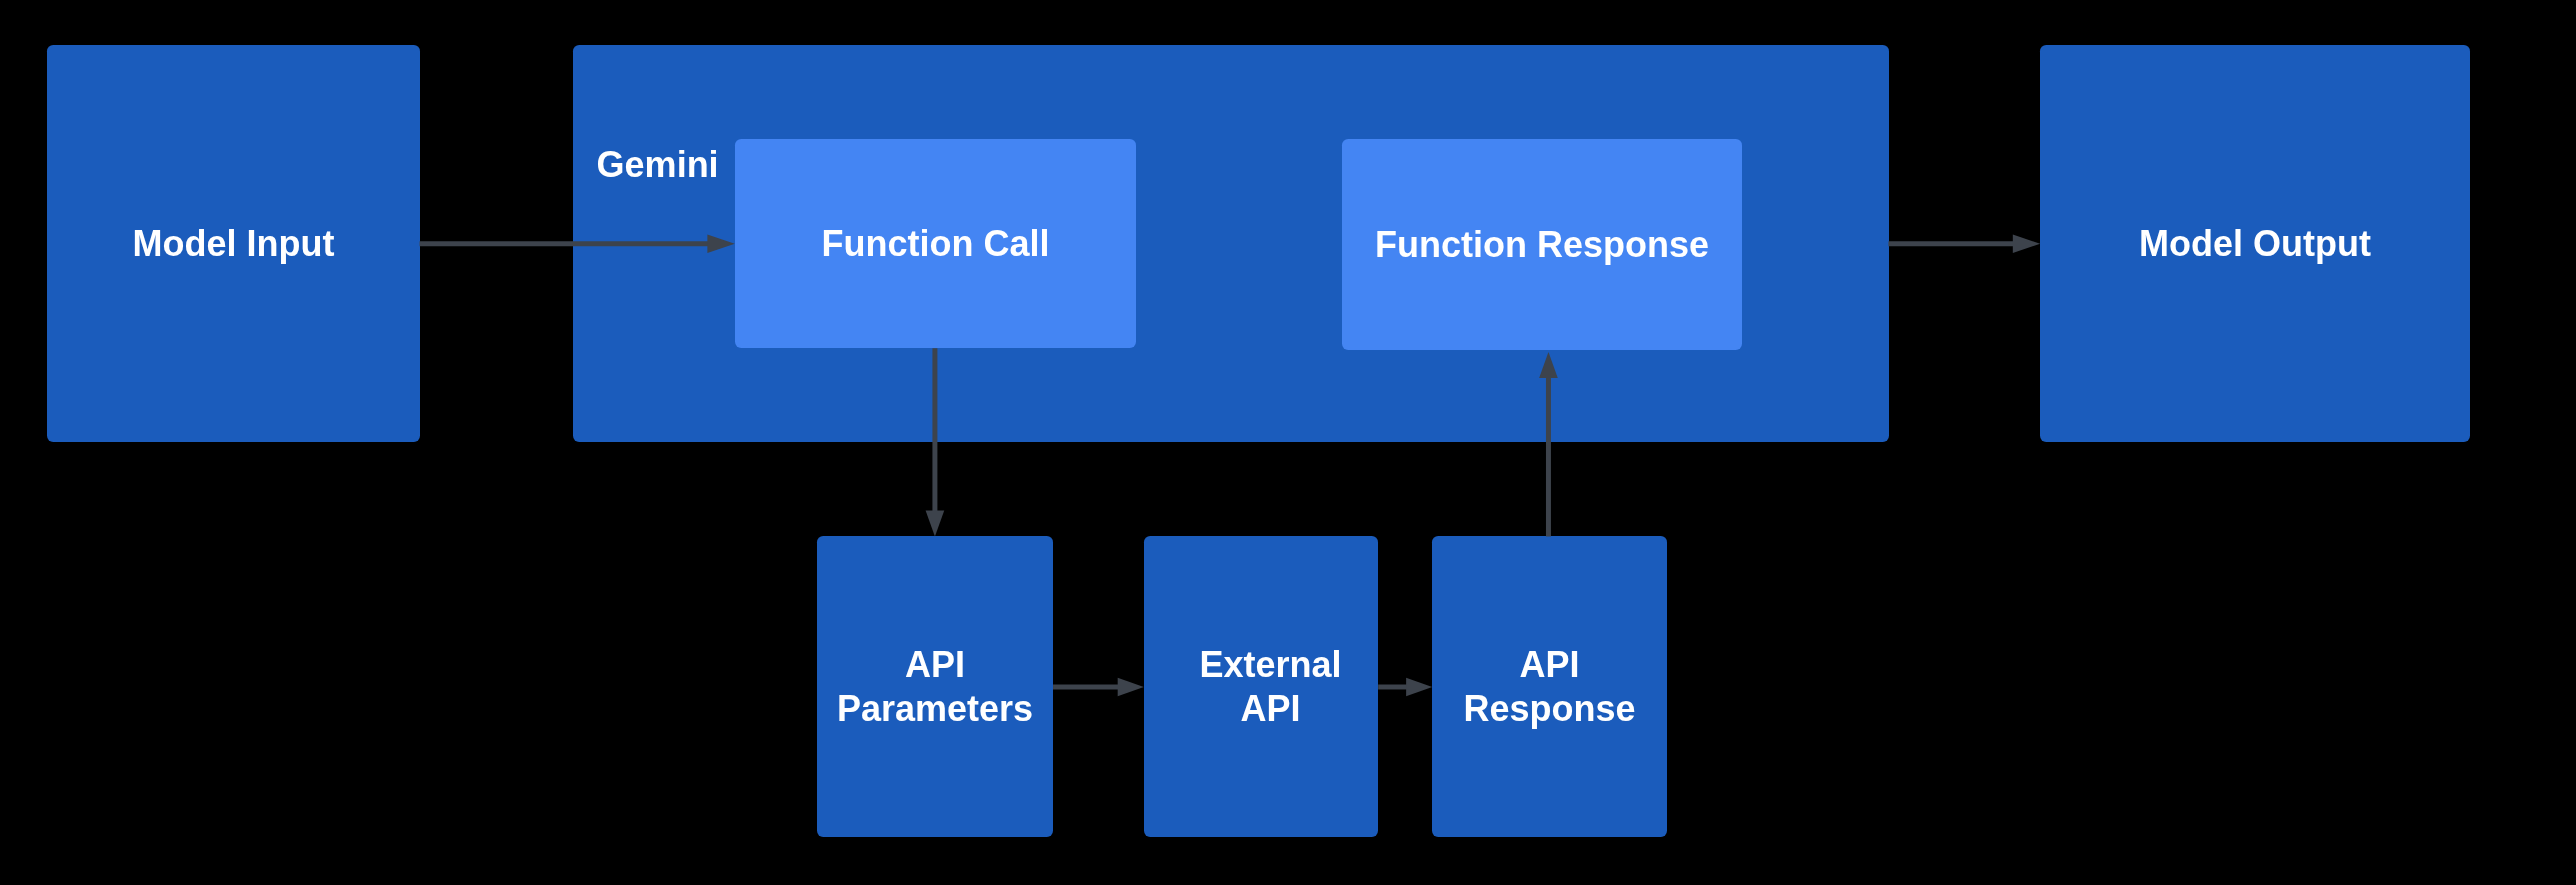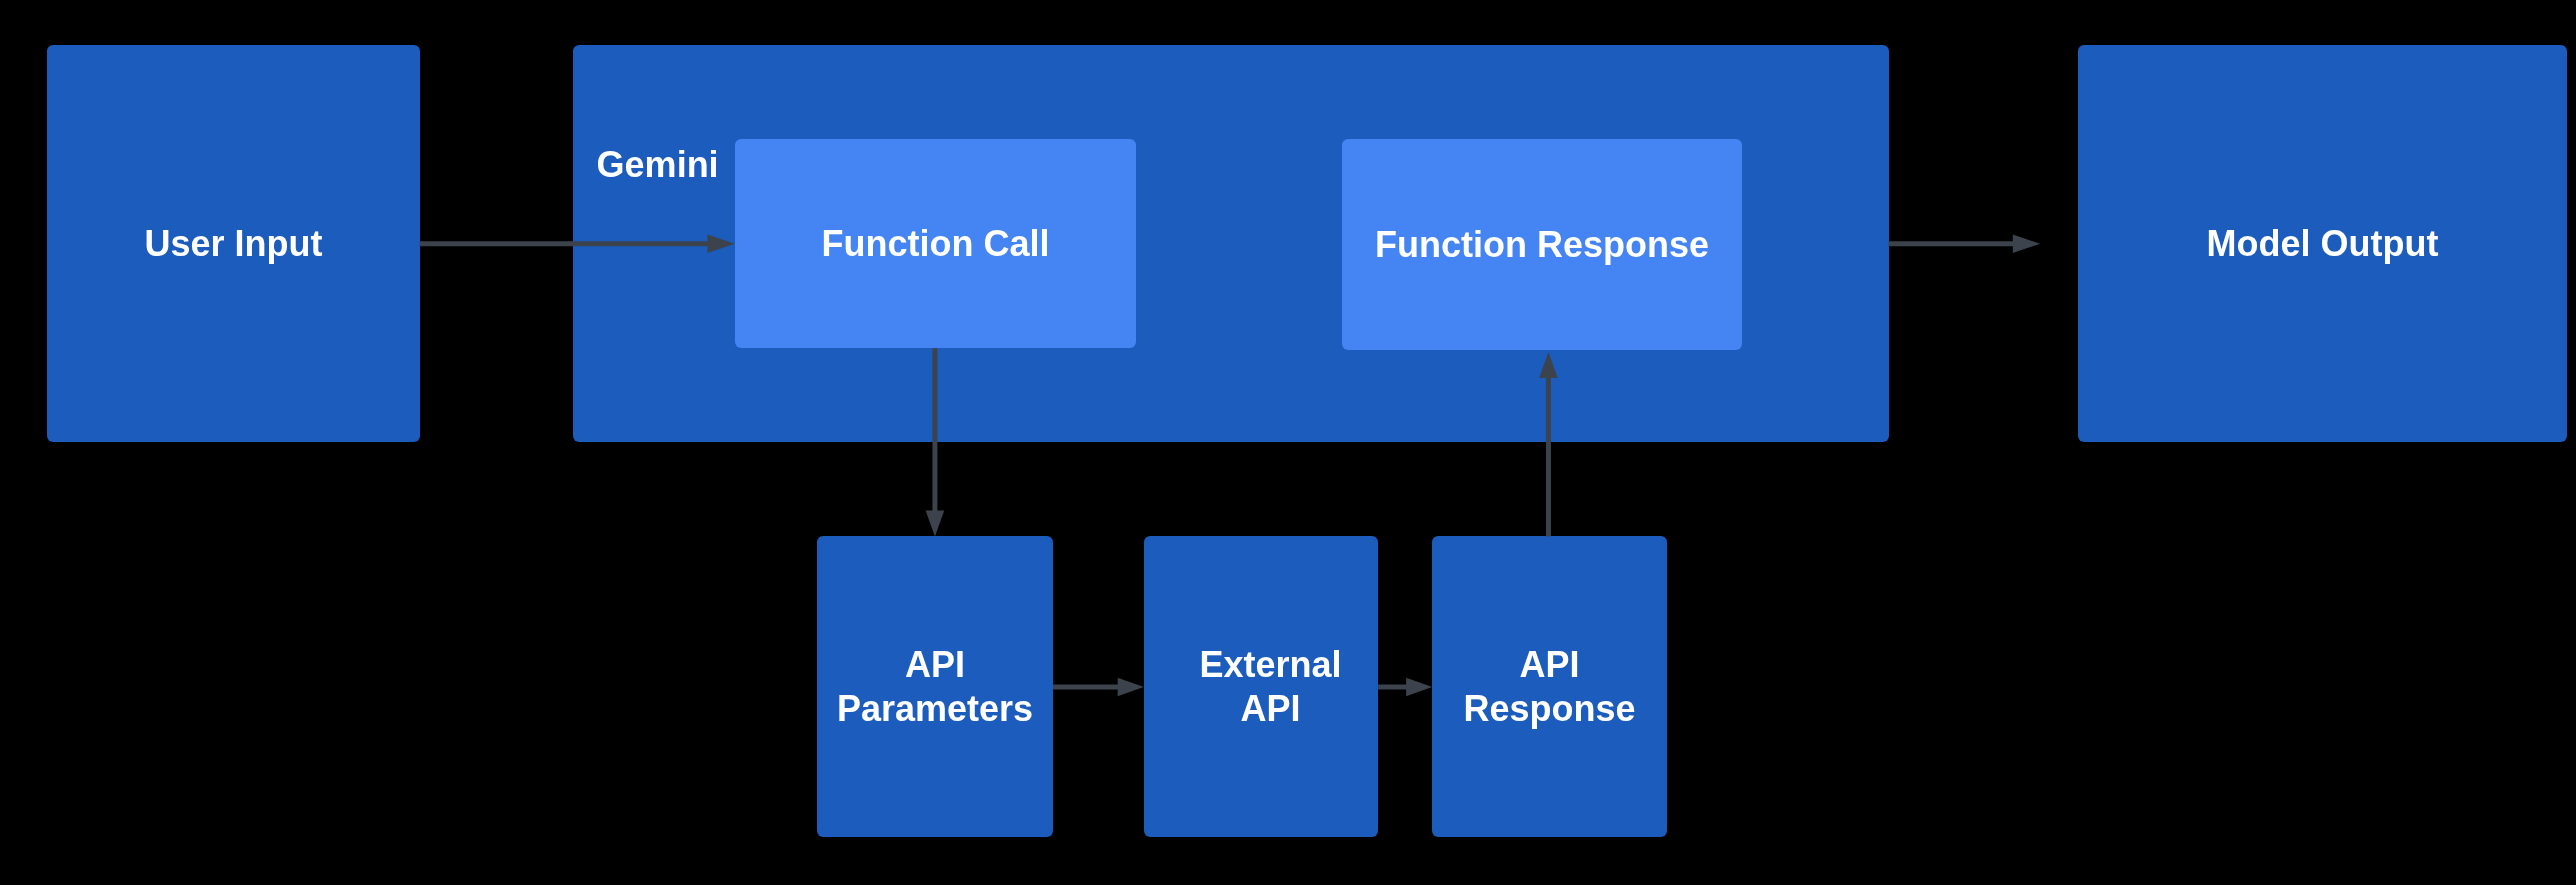--- a/index.html
+++ b/index.html
@@ -48,42 +48,42 @@
     font-size: 36px;
     font-weight: bold;
     line-height: 1;
     margin-top: 37px;
   }
   
   #user-input        { left: 47px;   top: 45px;  width: 373px;  height: 397px; }
   #gemini-container  { left: 573px;  top: 45px;  width: 1316px; height: 397px; }
   #function-call     { left: 735px; top: 139px; width: 401px;  height: 209px; }
   #function-response { left: 1342px; top: 139px; width: 400px;  height: 211px; }
-  #model-output      { left: 2040px; top: 45px;  width: 489px;  height: 397px; margin-left: 38px; }
+  #model-output      { left: 2040px; top: 45px;  width: 430px;  height: 397px; }
   #api-parameters    { left: 817px; top: 536px; width: 236px;  height: 301px; }
   #external-api      { left: 1144px; top: 536px; width: 234px;  height: 301px; padding-left: 19px; }
   #api-response      { left: 1432px; top: 536px; width: 235px;  height: 301px; }
 
   #arrow-layer {
     position: absolute;
     left: 0; top: 0;
     width: 2576px;
     height: 886px;
     pointer-events: none;
   }
   #arrow-layer line    { stroke: var(--arrow); stroke-width: 8px; }
   #arrow-layer polygon { fill: var(--arrow); }
 </style>
 </head>
 <body>
 
 <div id="canvas">
 
   <div class="node" id="user-input">
-    <span class="node-label">User Input</span>
+    <span class="node-label">Model Input</span>
   </div>
 
   <div class="node" id="gemini-container">
     <span class="container-label">Gemini</span>
   </div>
 
   <div class="node light" id="function-call">
     <span class="node-label">Function Call</span>
   </div>
 

